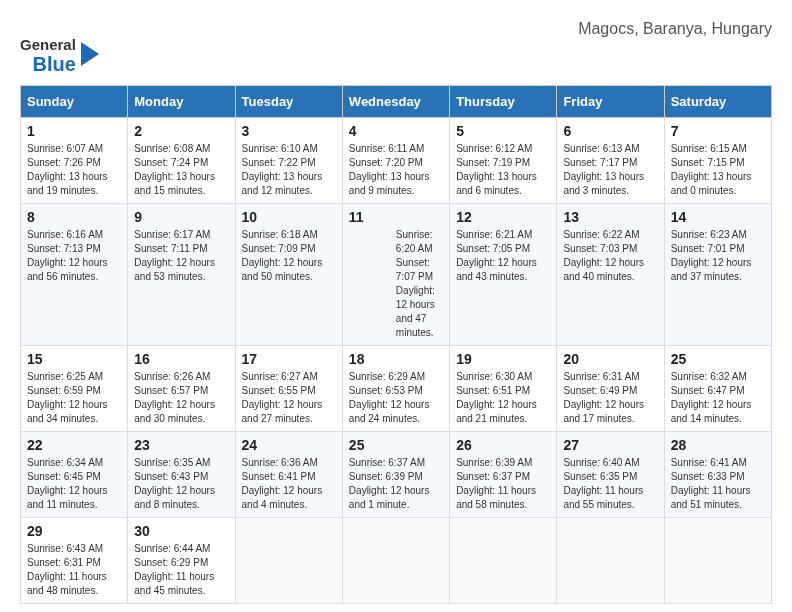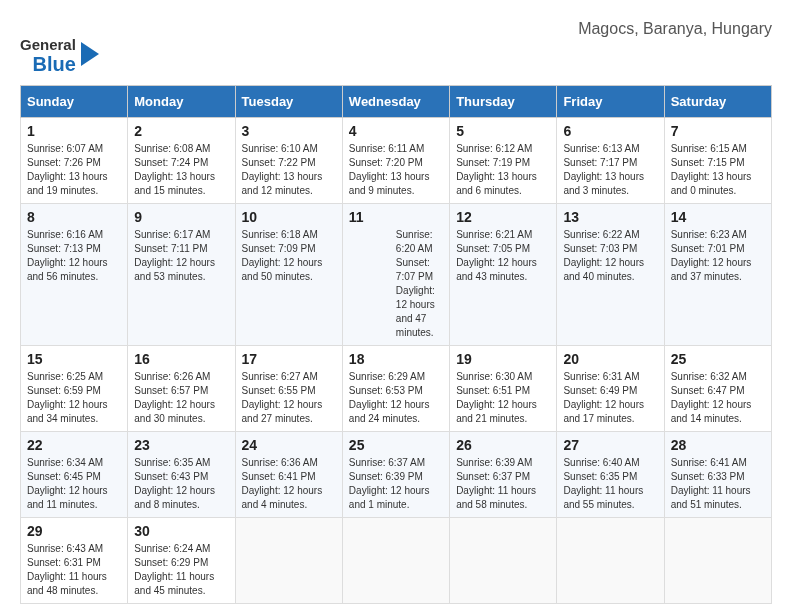--- a/index.html
+++ b/index.html
@@ -316,21 +316,21 @@
       <tr>
         <td>
           <span class="day-number">29</span>
           <div class="day-info" style="white-space: pre-line;">Sunrise: 6:43 AM
 Sunset: 6:31 PM
 Daylight: 11 hours
 and 48 minutes.</div>
         </td>
         <td>
           <span class="day-number">30</span>
-          <div class="day-info" style="white-space: pre-line;">Sunrise: 6:24 AM
+          <div class="day-info" style="white-space: pre-line;">Sunrise: 6:44 AM
 Sunset: 6:29 PM
 Daylight: 11 hours
 and 45 minutes.</div>
         </td>
         <td class="empty"></td>
         <td class="empty"></td>
         <td class="empty"></td>
         <td class="empty"></td>
         <td class="empty"></td>
       </tr>

